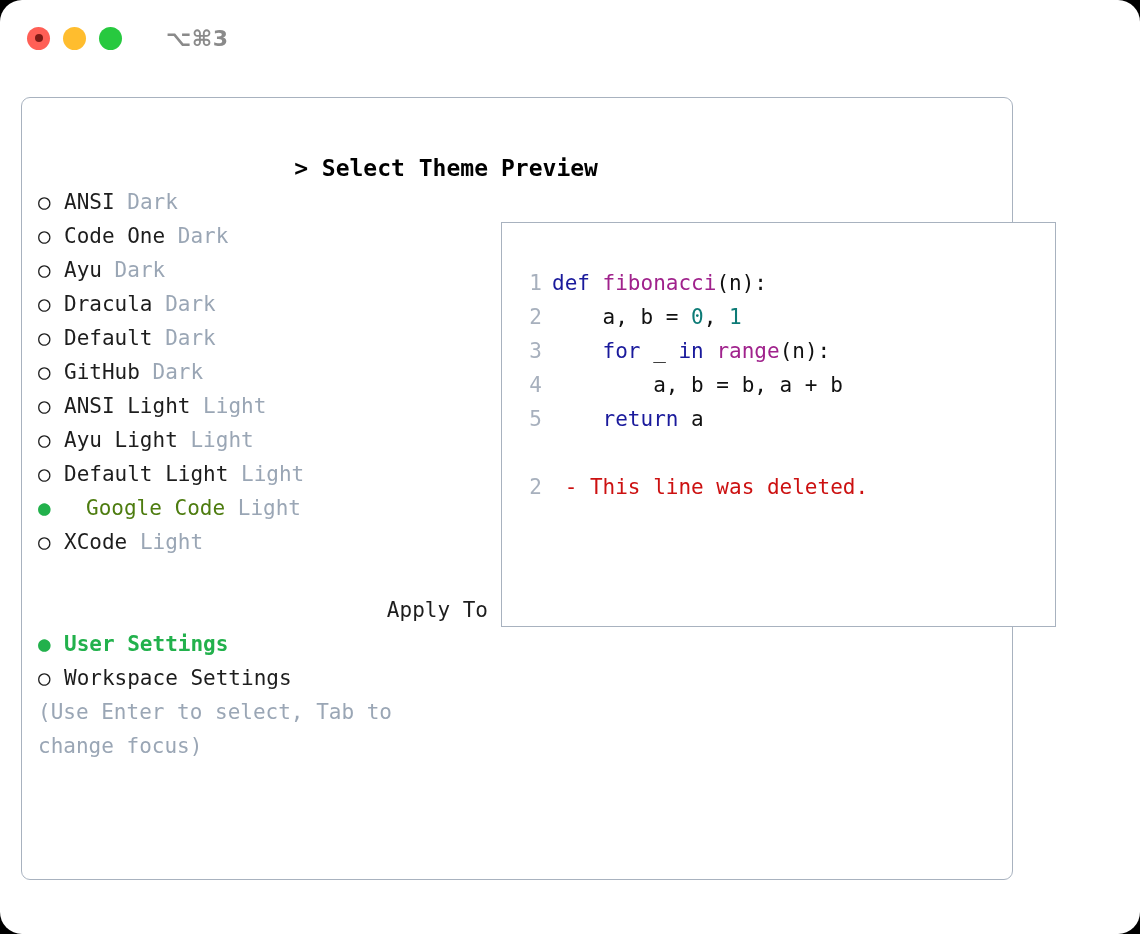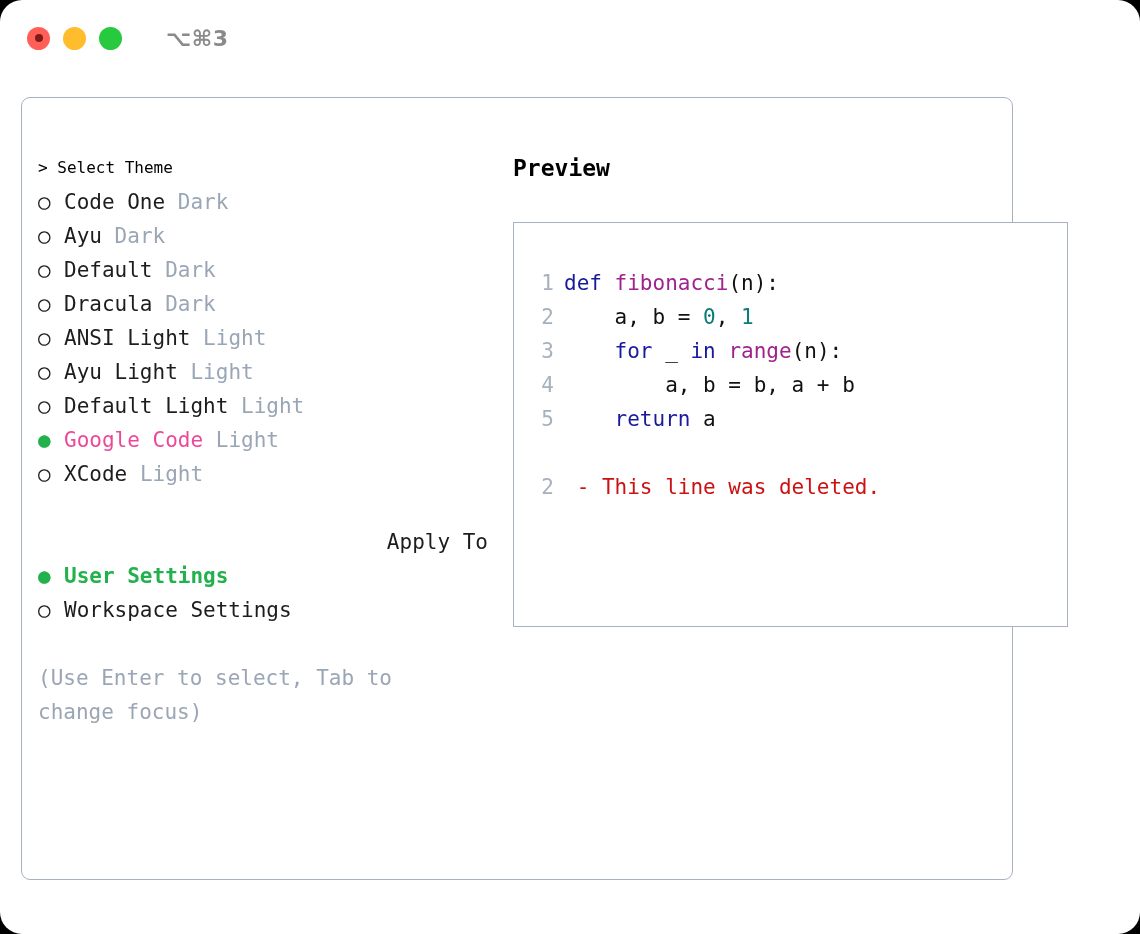--- a/index.html
+++ b/index.html
@@ -93,41 +93,42 @@
 
   
   .left-col {
     position: absolute;
     left: 16px;
     top: 53px;
     width: 450px;
   }
 
   .list-title {
-    font-size: 16px;
-    font-weight: normal;
+    font-size: 23px;
+    font-weight: bold;
     color: #000000;
     line-height: 34px;
     white-space: pre;
+    text-align: right;
   }
   .list-title .caret { display: inline; }
 
   .theme-row {
     font-size: 21px;
     line-height: 34px;
     color: #1d1d1d;
     white-space: pre;
   }
   .marker {
     display: inline-block;
     width: 26px;
     color: #1d1d1d;
   }
   .theme-row.selected .marker { color: #22b14c; }
-  .theme-row.selected .theme-name { color: #ec4899; }
+  .theme-row.selected .theme-name { color: #4d7c0f; margin-left: 22px; }
   .theme-name { color: #1d1d1d; }
   .theme-kind {
     color: #9aa6b5;
   }
 
   .section-gap { height: 34px; }
 
   .apply-label {
     font-size: 21px;
     line-height: 34px;
@@ -140,34 +141,32 @@
   .apply-row {
     font-size: 21px;
     line-height: 34px;
     color: #1d1d1d;
     white-space: pre;
   }
   .apply-row.selected .marker { color: #22b14c; }
   .apply-row.selected .apply-name { color: #22b14c; font-weight: bold; }
 
   .help {
-    margin-top: 34px;
     font-size: 21px;
     line-height: 34px;
     color: #9aa6b5;
     width: 400px;
   }
 
   
   .right-col {
     position: absolute;
     left: 479px;
     top: 53px;
     width: 490px;
-    margin-left: 12px;
   }
   .preview-title {
     font-size: 23px;
     font-weight: bold;
     color: #000000;
     line-height: 34px;
   }
   .code-box {
     margin-top: 37px;
     width: 555px;
@@ -218,24 +217,26 @@
     <div class="shortcut">⌥⌘3</div>
   </div>
 
   <div class="panel">
     <div class="columns">
 
       <div class="left-col">
         <div class="list-title"><span class="caret">&gt; </span><span>Select Theme</span></div>
 
         <div id="theme-items">
+            <div class="theme-row"><span class="marker">○ </span><span class="theme-name">ANSI</span><span> </span><span class="theme-kind">Dark</span></div>
             <div class="theme-row"><span class="marker">○ </span><span class="theme-name">Code One</span><span> </span><span class="theme-kind">Dark</span></div>
             <div class="theme-row"><span class="marker">○ </span><span class="theme-name">Ayu</span><span> </span><span class="theme-kind">Dark</span></div>
+            <div class="theme-row"><span class="marker">○ </span><span class="theme-name">Dracula</span><span> </span><span class="theme-kind">Dark</span></div>
             <div class="theme-row"><span class="marker">○ </span><span class="theme-name">Default</span><span> </span><span class="theme-kind">Dark</span></div>
-            <div class="theme-row"><span class="marker">○ </span><span class="theme-name">Dracula</span><span> </span><span class="theme-kind">Dark</span></div>
+            <div class="theme-row"><span class="marker">○ </span><span class="theme-name">GitHub</span><span> </span><span class="theme-kind">Dark</span></div>
             <div class="theme-row"><span class="marker">○ </span><span class="theme-name">ANSI Light</span><span> </span><span class="theme-kind">Light</span></div>
             <div class="theme-row"><span class="marker">○ </span><span class="theme-name">Ayu Light</span><span> </span><span class="theme-kind">Light</span></div>
             <div class="theme-row"><span class="marker">○ </span><span class="theme-name">Default Light</span><span> </span><span class="theme-kind">Light</span></div>
             <div class="theme-row selected"><span class="marker">● </span><span class="theme-name">Google Code</span><span> </span><span class="theme-kind">Light</span></div>
             <div class="theme-row"><span class="marker">○ </span><span class="theme-name">XCode</span><span> </span><span class="theme-kind">Light</span></div>
           </div>
 
         <div class="section-gap"></div>
 
         <div class="apply-label">Apply To</div>

